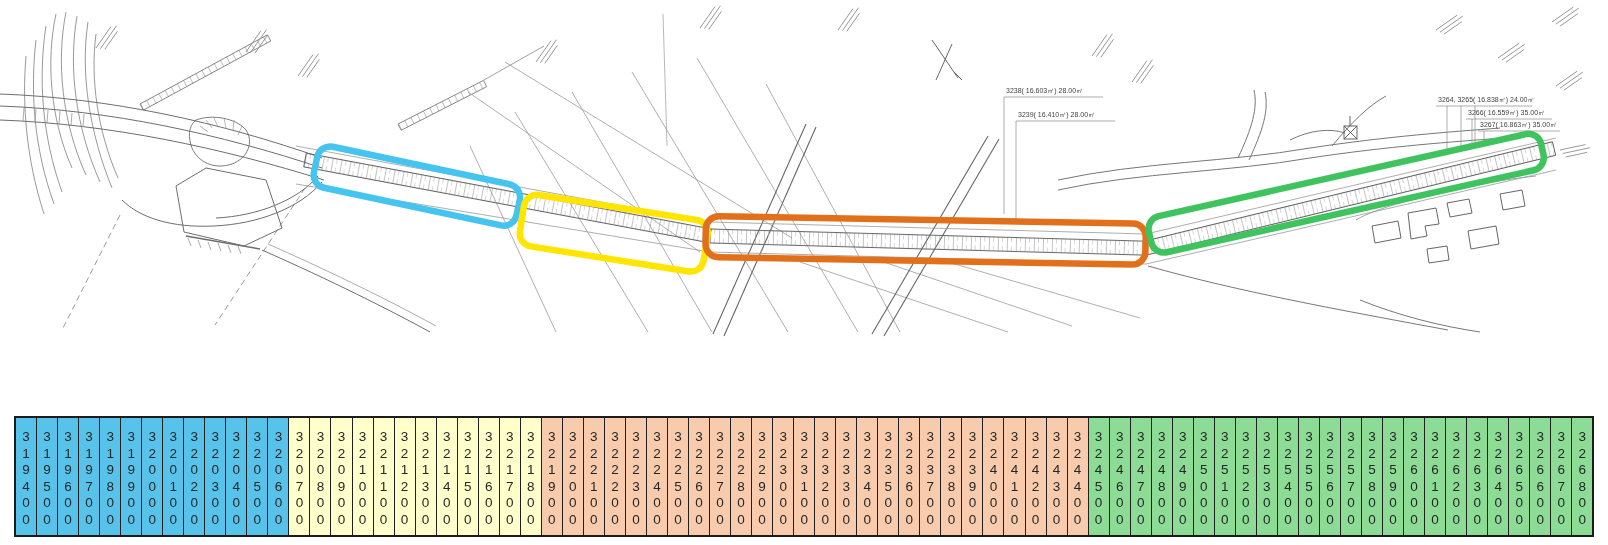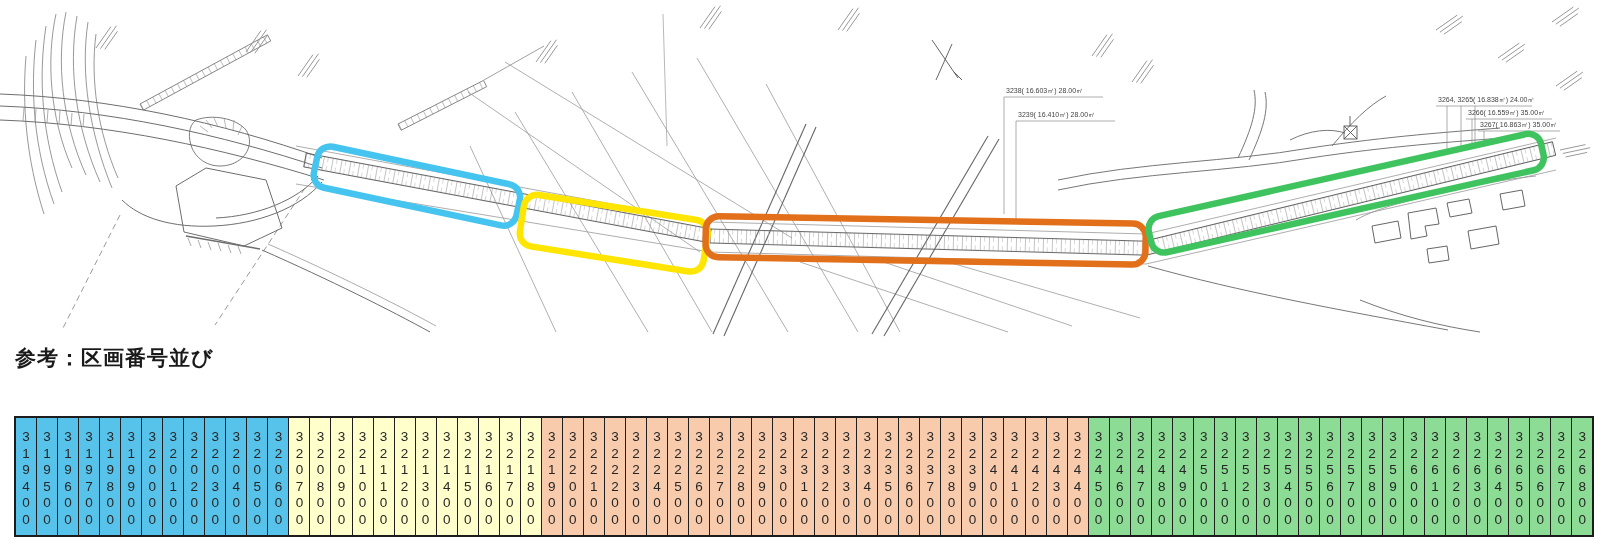--- a/index.html
+++ b/index.html
@@ -190,21 +190,20 @@
 
     <div>
         <span class="ann" style="left: 1006px; top: 87px;">3238( 16.603㎡) 28.00㎡</span>
         <span class="ann" style="left: 1018px; top: 111px;">3239( 16.410㎡) 28.00㎡</span>
         <span class="ann" style="left: 1438px; top: 96px;">3264, 3265( 16.838㎡) 24.00㎡</span>
         <span class="ann" style="left: 1468px; top: 109px;">3266( 16.559㎡) 35.00㎡</span>
         <span class="ann" style="left: 1480px; top: 121px;">3267( 16.863㎡) 35.00㎡</span>
       </div>
   </div>
 
-  <div class="caption">参考：区画番号並び</div>
 
   <div class="ptable">
       <div class="cell" style="background: rgb(88, 195, 234);">3
 1
 9
 4
 0
 0</div>
       <div class="cell" style="background: rgb(88, 195, 234);">3
 1

